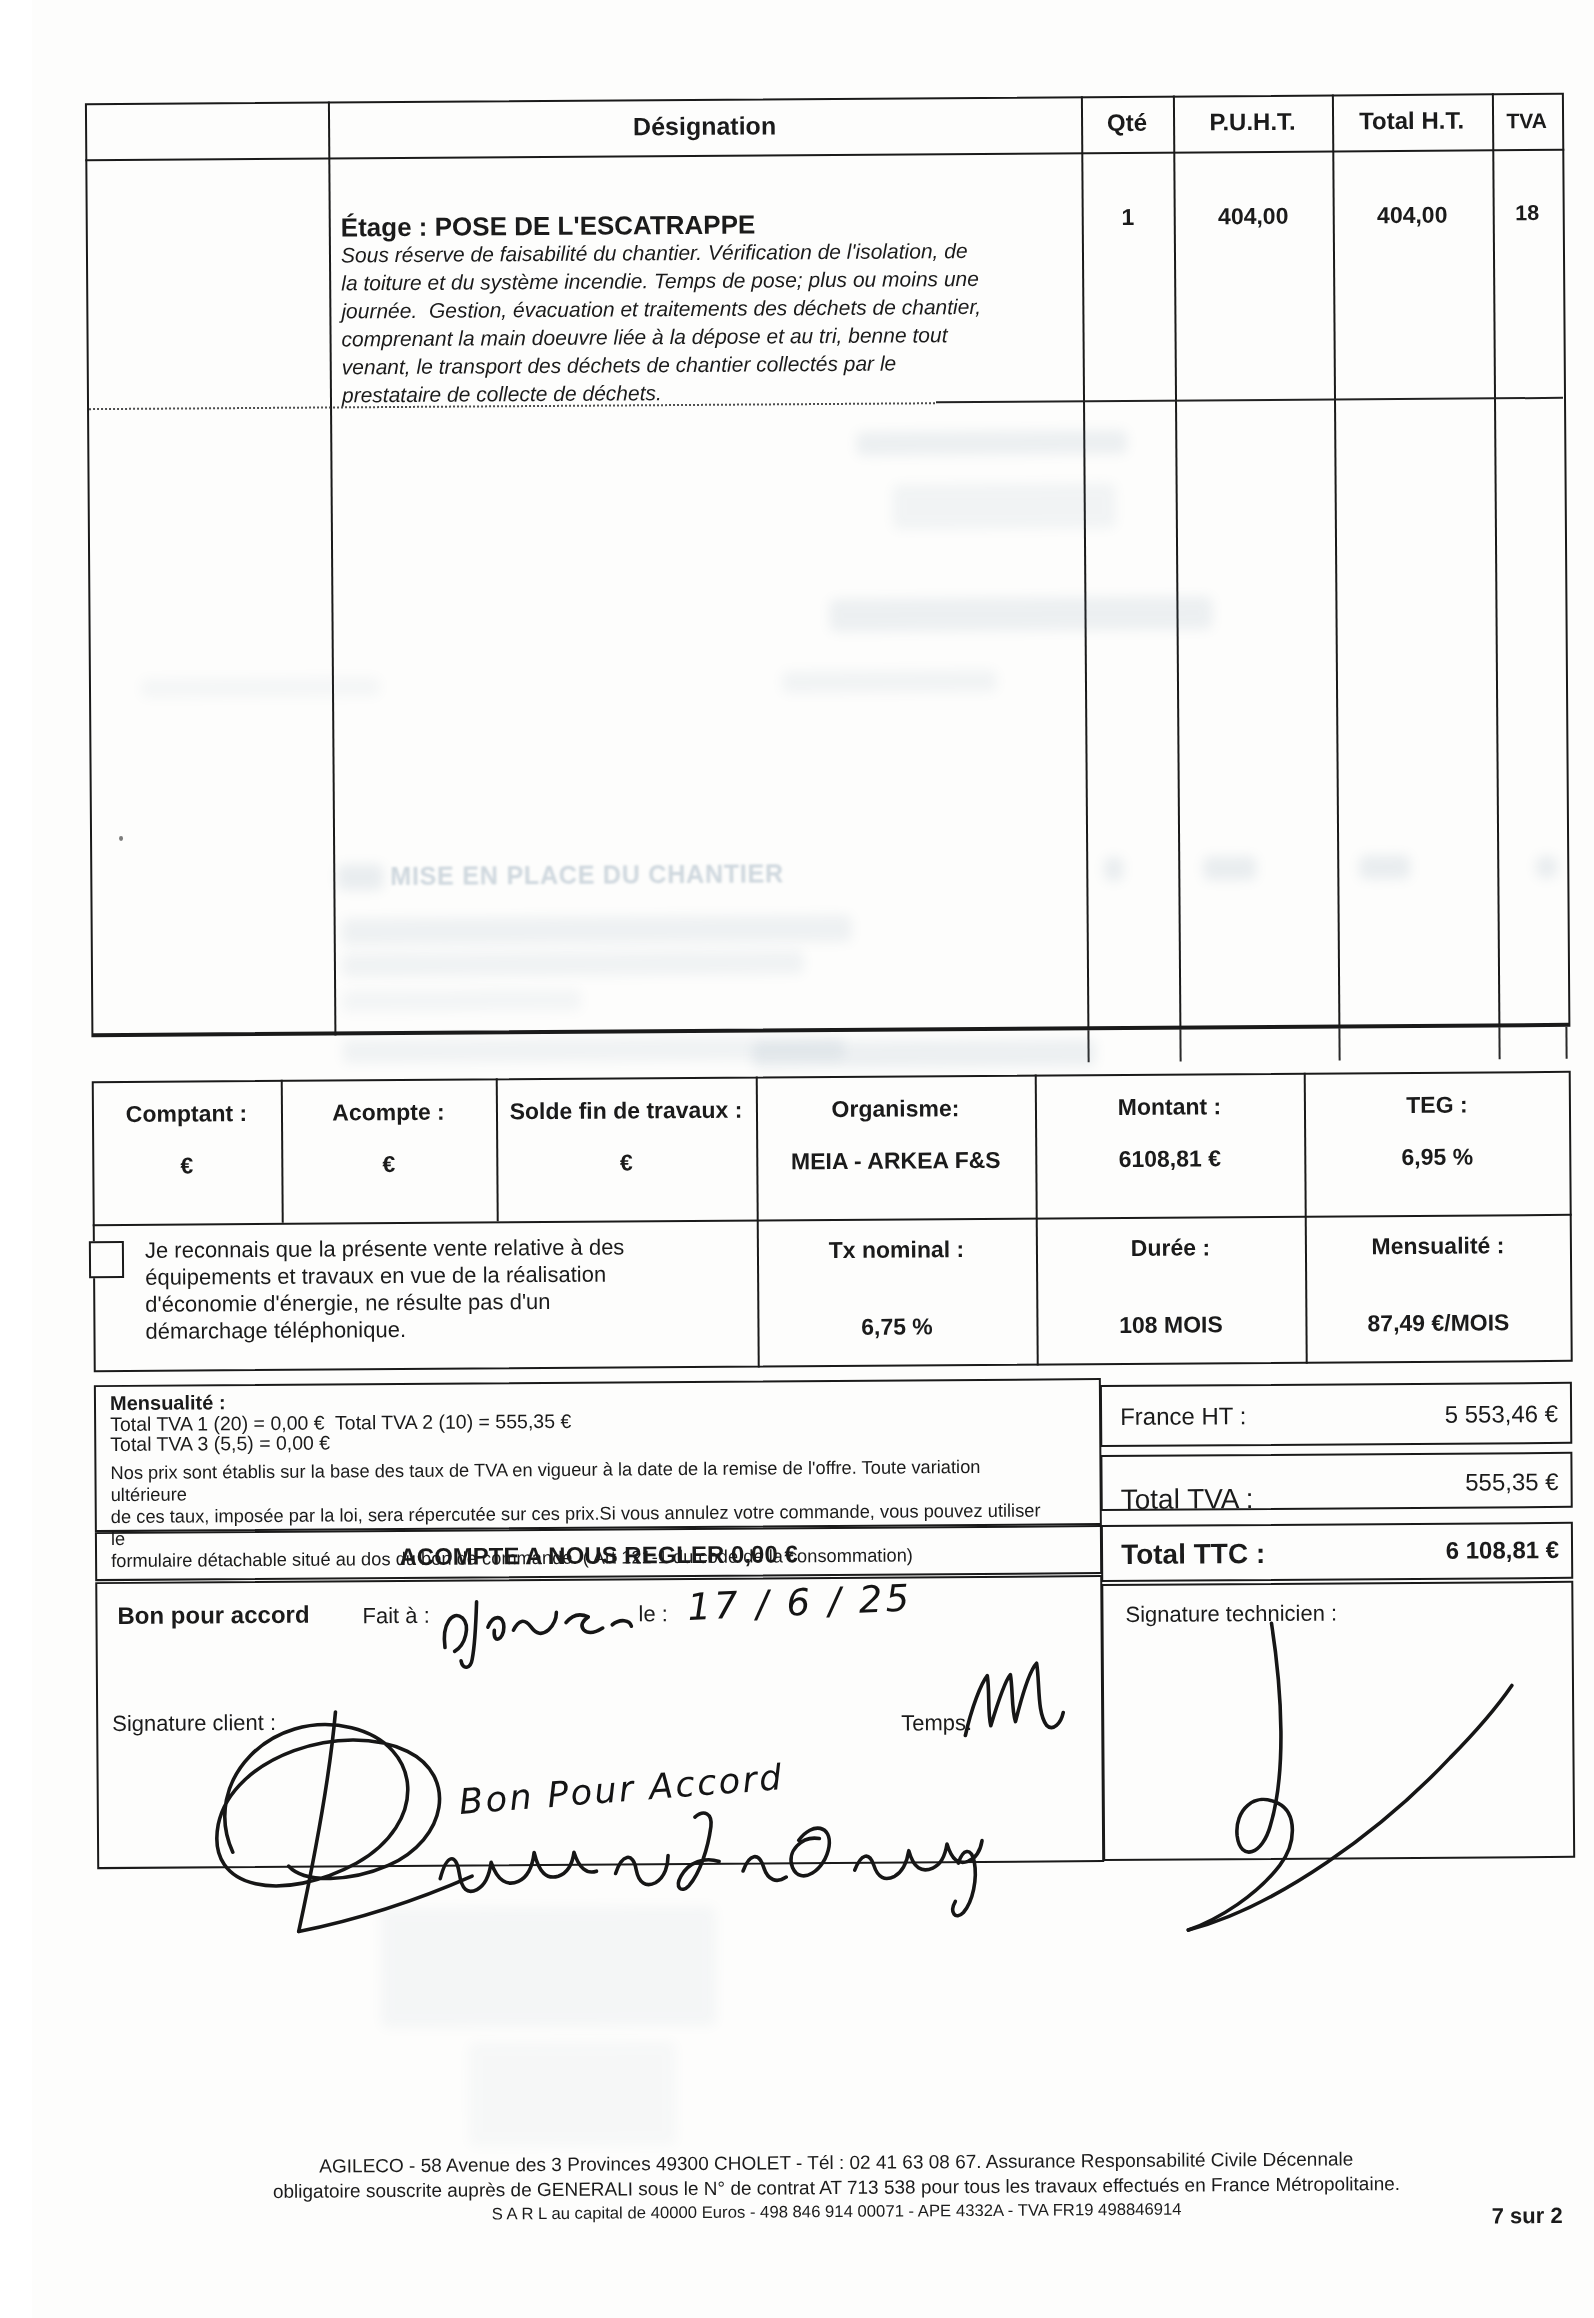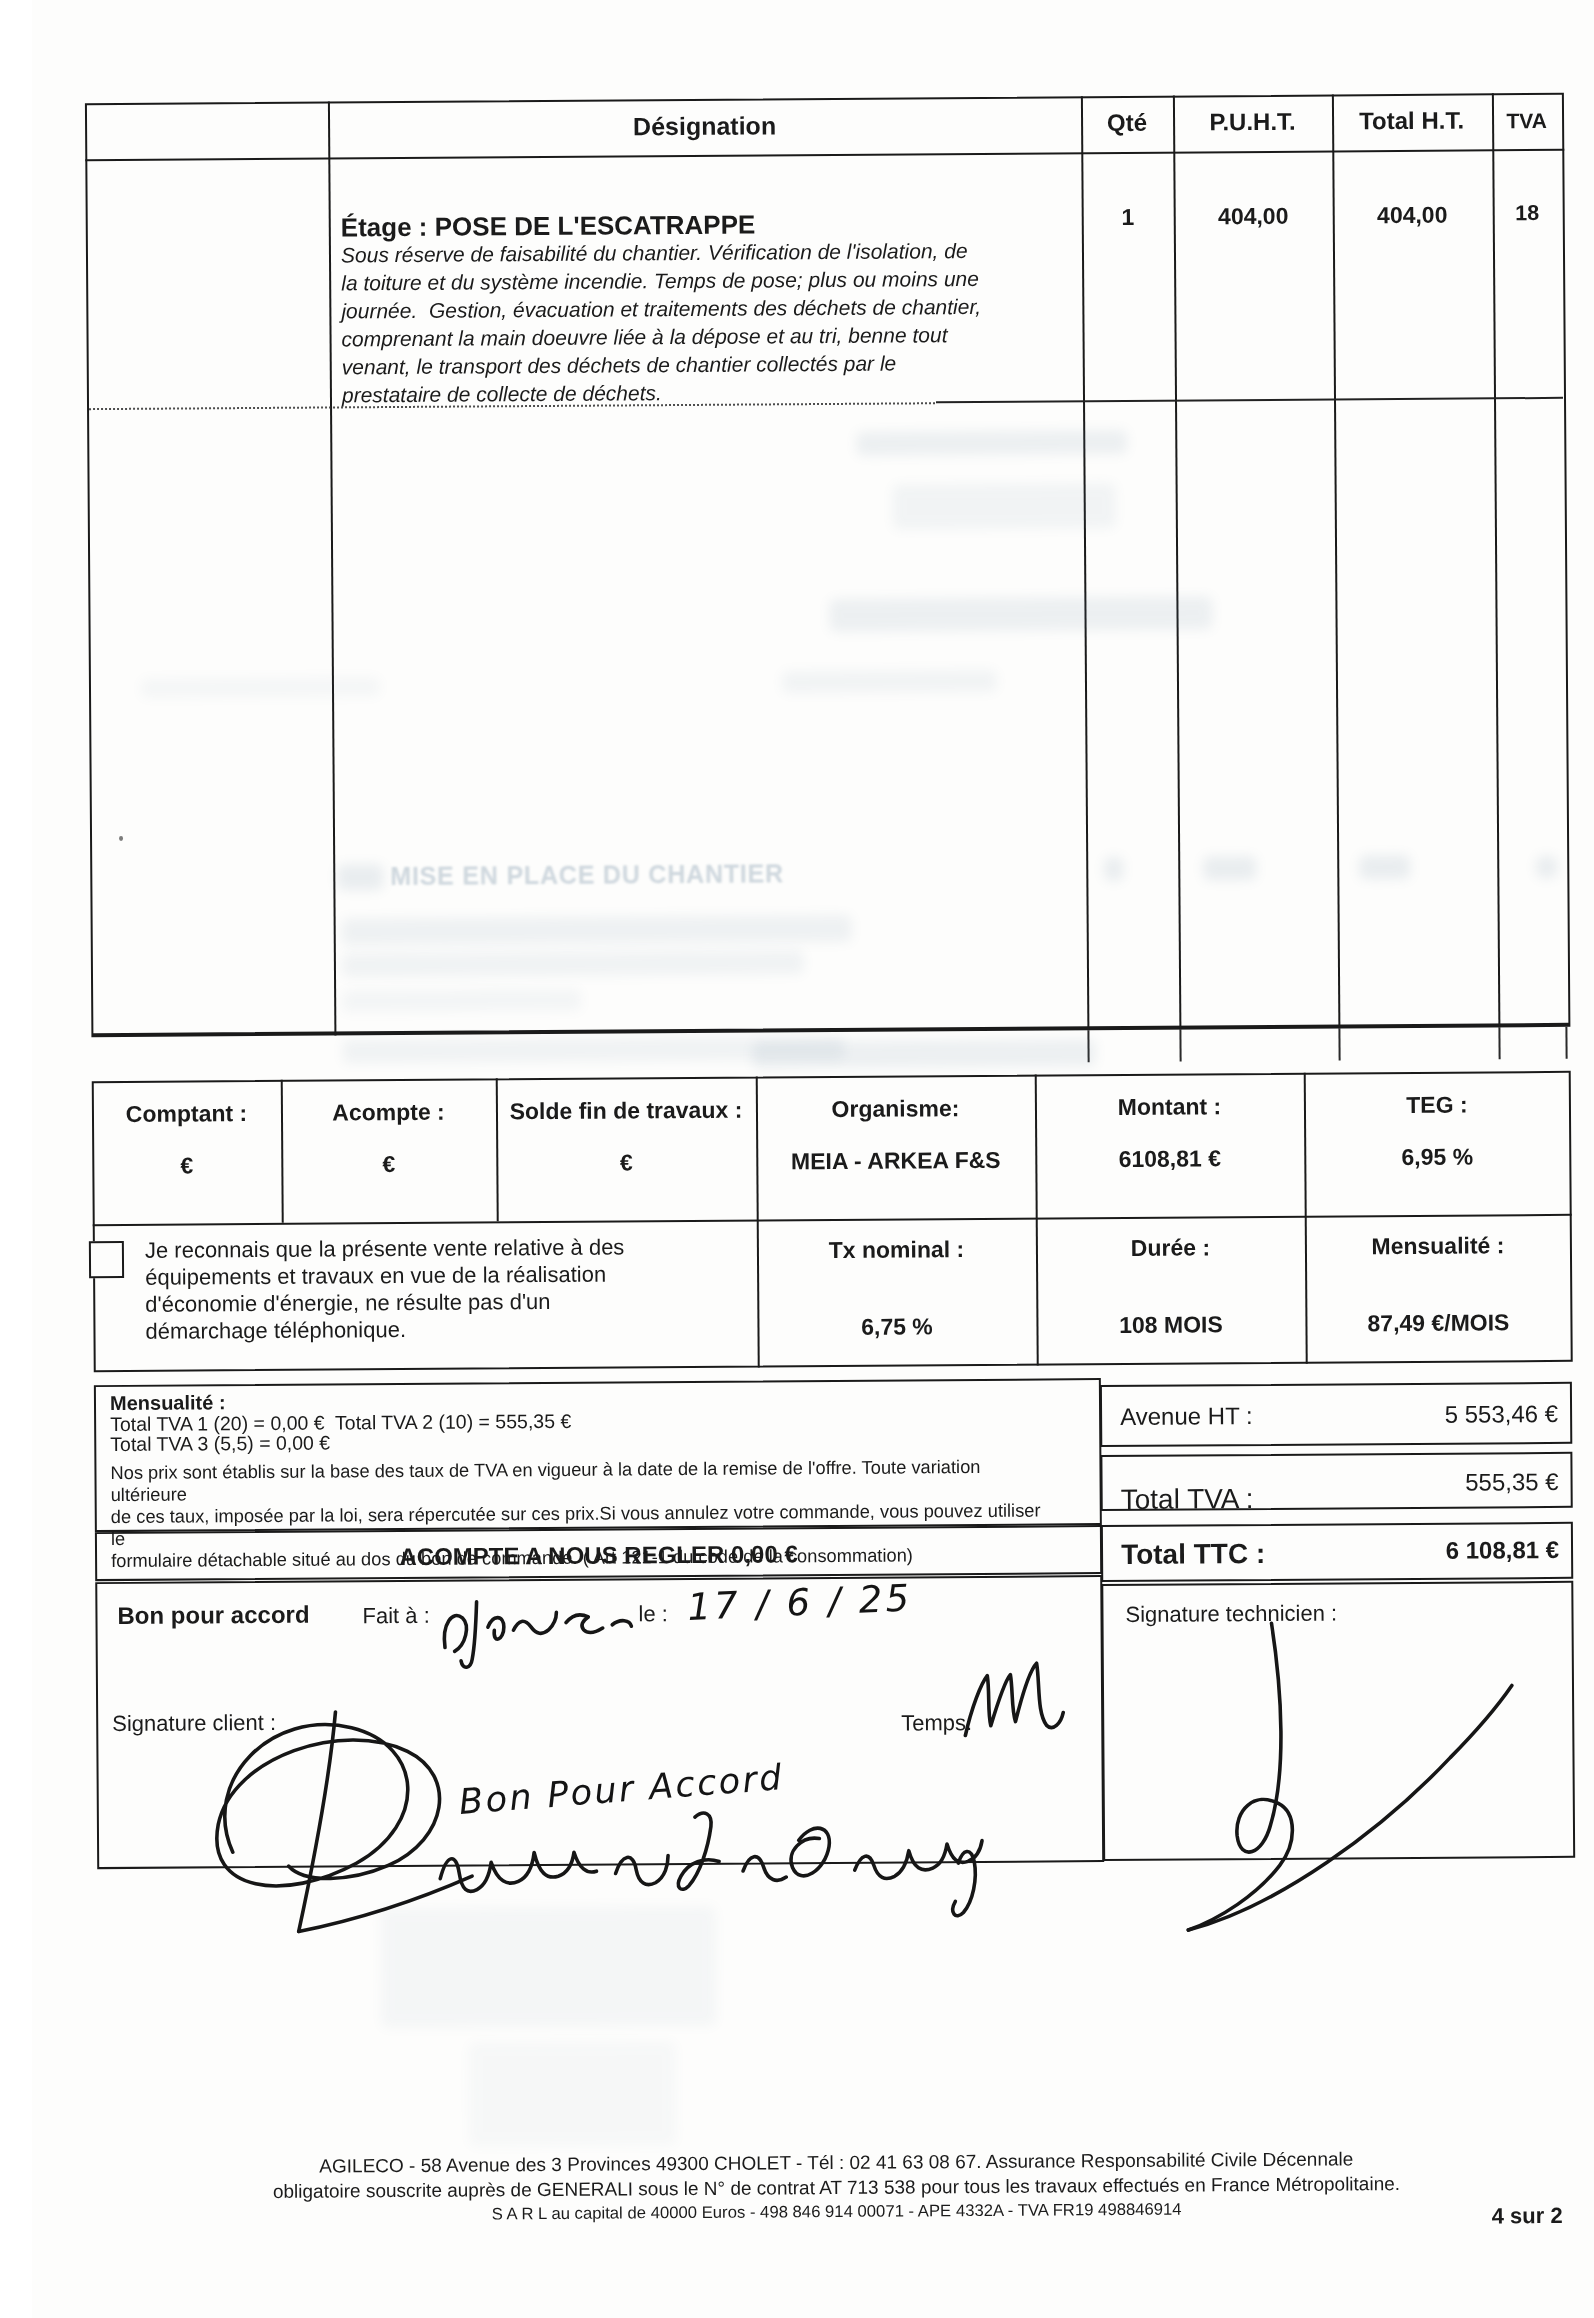--- a/index.html
+++ b/index.html
@@ -129,21 +129,21 @@
   <div class="abs" style="left:76px;top:1457px;width:948px;font-size:18.3px;line-height:22px;">
     <div>Nos prix sont établis sur la base des taux de TVA en vigueur à la date de la remise de l'offre. Toute variation ultérieure</div>
     <div>de ces taux, imposée par la loi, sera répercutée sur ces prix.Si vous annulez votre commande, vous pouvez utiliser le</div>
     <div>formulaire détachable situé au dos du bon de commande. ( Art 121-1 du code de la consommation)</div>
   </div>
 
   <div class="box" style="left:60px;top:1527px;width:1007px;height:49px;"></div>
   <div class="abs b ctr" style="left:60px;top:1540px;width:1007px;font-size:24px;">ACOMPTE A NOUS REGLER 0,00 €</div>
 
   <div class="box" style="left:1066px;top:1387px;width:472px;height:62px;"></div>
-  <div class="abs" style="left:1086px;top:1405px;font-size:24px;">Avenue HT :</div>
+  <div class="abs" style="left:1086px;top:1405px;font-size:24px;">France HT :</div>
   <div class="abs rt" style="left:1245px;top:1405px;width:279px;font-size:24px;">5 553,46 €</div>
 
   <div class="box" style="left:1066px;top:1457px;width:472px;height:56px;"></div>
   <div class="abs" style="left:1086px;top:1486px;font-size:28px;">Total TVA :</div>
   <div class="abs rt" style="left:1245px;top:1473px;width:279px;font-size:24px;">555,35 €</div>
 
   <div class="box" style="left:1066px;top:1527px;width:472px;height:57px;"></div>
   <div class="abs b" style="left:1086px;top:1541px;font-size:28px;">Total TTC :</div>
   <div class="abs rt b" style="left:1245px;top:1541px;width:279px;font-size:24px;">6 108,81 €</div>
 
@@ -182,19 +182,19 @@
     <path d="M950 368 c8 -20 18 -24 24 -6 c5 16 14 20 26 14 c12 -7 16 -20 18 -32 c6 22 16 28 30 22 c12 -5 16 -18 18 -30 c6 20 14 26 26 22 c10 -4 16 -14 18 -26"></path>
     <path d="M1080 360 c6 -18 16 -20 20 -2 c4 22 -2 50 -14 64 c-10 10 -18 0 -10 -14"></path>
 
     <path d="M1475 62 C1488 150 1492 250 1472 315 C1462 352 1434 362 1430 328 C1427 296 1452 272 1482 288 C1505 300 1505 338 1483 366 C1455 402 1408 432 1368 446"></path>
     <path d="M1368 446 C1480 418 1612 322 1698 232 C1740 190 1762 162 1776 142"></path>
   </svg>
 
   <div class="abs ctr" style="left:0;top:2152px;width:1594px;font-size:19px;font-weight:500;">AGILECO - 58 Avenue des 3 Provinces 49300 CHOLET -  Tél : 02 41 63 08 67. Assurance Responsabilité Civile Décennale</div>
   <div class="abs ctr" style="left:0;top:2177px;width:1594px;font-size:19px;font-weight:500;">obligatoire souscrite auprès de GENERALI sous le N° de contrat AT 713 538 pour tous les travaux effectués en France Métropolitaine.</div>
   <div class="abs ctr" style="left:0;top:2202px;width:1594px;font-size:16.7px;">S A R L au capital de 40000 Euros - 498 846 914 00071 - APE 4332A - TVA FR19 498846914</div>
-  <div class="abs" style="left:1452px;top:2208px;font-size:22px;font-weight:600;">4 sur 2</div>
+  <div class="abs" style="left:1452px;top:2208px;font-size:22px;font-weight:600;">7 sur 2</div>
 
   <div class="abs" style="left:1585px;top:1662px;width:4.8px;height:422px;background:#0a0a0a;"></div>
 
 </div>
 </div>
 
 
 </body></html>

